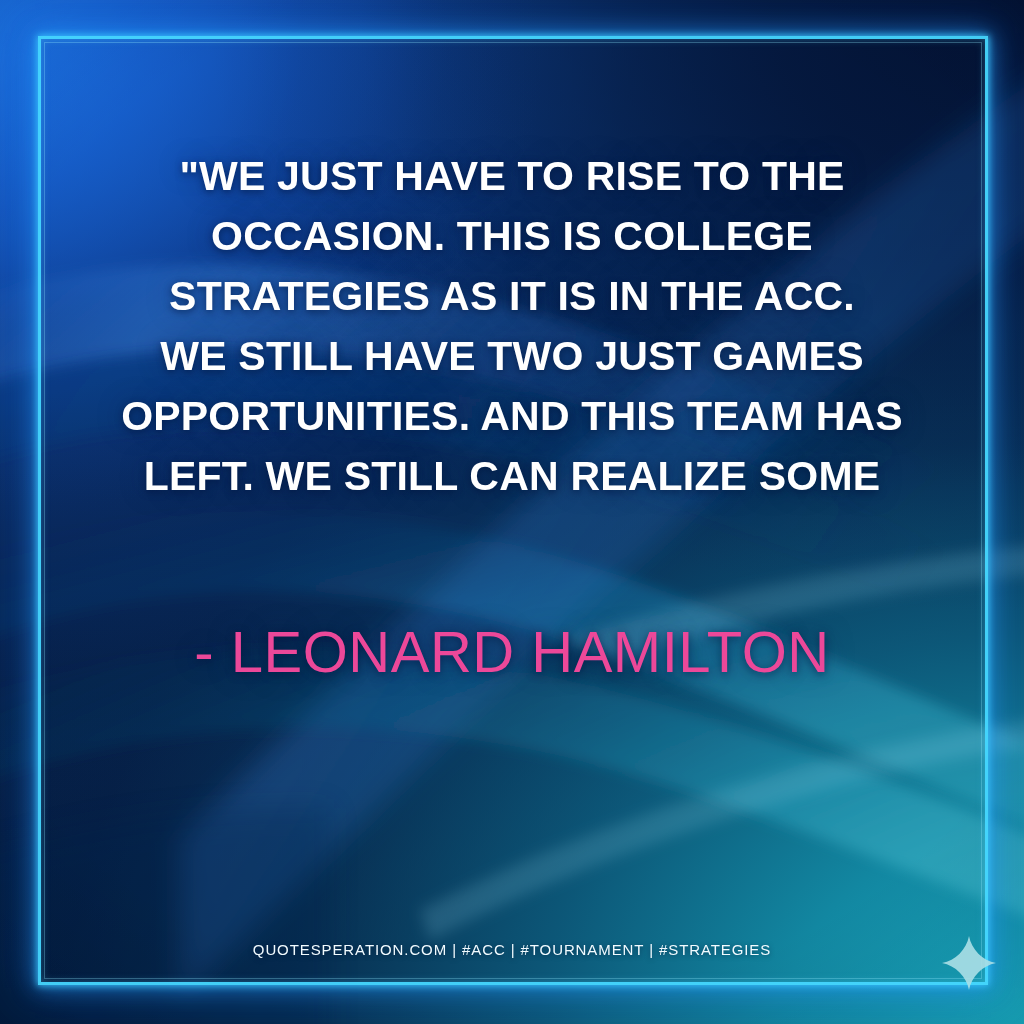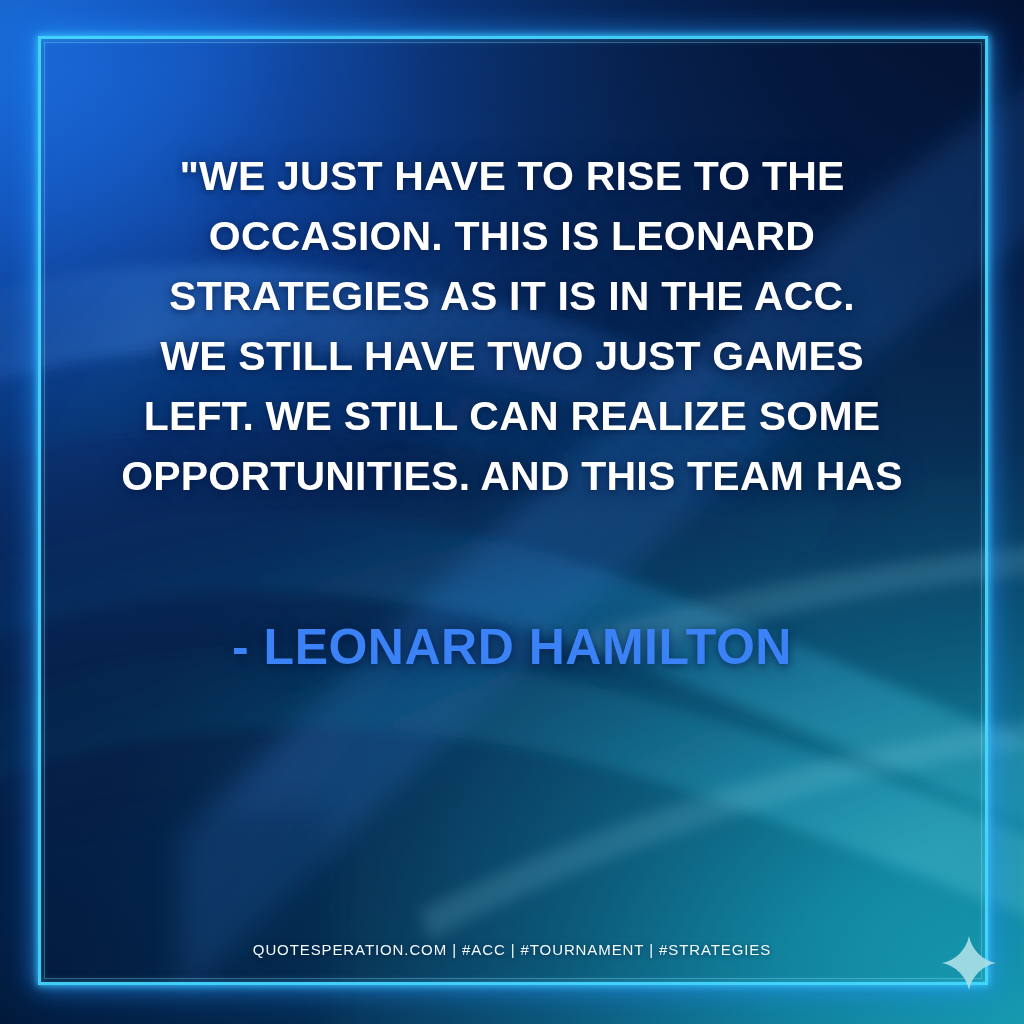--- a/index.html
+++ b/index.html
@@ -104,23 +104,23 @@
       0 0 26px rgba(8,30,80,0.42);
   }
   .quote-line { display: block; white-space: nowrap; }
 
   .attribution {
     position: absolute;
     left: 66px;
     top: 618px;
     width: 892px;
     text-align: center;
-    color: #3b82f6;
-    font-size: 50px;
-    font-weight: bold;
+    color: #ec4899;
+    font-size: 58px;
+    font-weight: normal;
     letter-spacing: 0.5px;
     text-shadow:
       0 2px 8px rgba(0,20,60,0.60),
       0 0 28px rgba(8,30,80,0.40);
   }
 
   .footer {
     position: absolute;
     left: 0;
     right: 0;
@@ -218,25 +218,25 @@
   </div>
 
   <div class="vignette"></div>
 
   <div class="frame"></div>
   <div class="frame-inner"></div>
 
   <div class="content">
     <div class="quote">
       <span class="quote-line">"WE JUST HAVE TO RISE TO THE</span>
-      <span class="quote-line">OCCASION. THIS IS LEONARD</span>
+      <span class="quote-line">OCCASION. THIS IS COLLEGE</span>
       <span class="quote-line">STRATEGIES AS IT IS IN THE ACC.</span>
       <span class="quote-line">WE STILL HAVE TWO JUST GAMES</span>
+      <span class="quote-line">OPPORTUNITIES. AND THIS TEAM HAS</span>
       <span class="quote-line">LEFT. WE STILL CAN REALIZE SOME</span>
-      <span class="quote-line">OPPORTUNITIES. AND THIS TEAM HAS</span>
     </div>
 
     <div class="attribution">- LEONARD HAMILTON</div>
 
     <div class="footer">QUOTESPERATION.COM | #ACC | #TOURNAMENT | #STRATEGIES</div>
 
     <div class="sparkle">
       <svg width="58" height="58" viewBox="0 0 58 58" xmlns="http://www.w3.org/2000/svg">
         <path d="M29,2 C31.5,15.5 42.5,26.5 56,29 C42.5,31.5 31.5,42.5 29,56 C26.5,42.5 15.5,31.5 2,29 C15.5,26.5 26.5,15.5 29,2 Z" fill="#a8dde5" opacity="0.92"></path>
       </svg>

